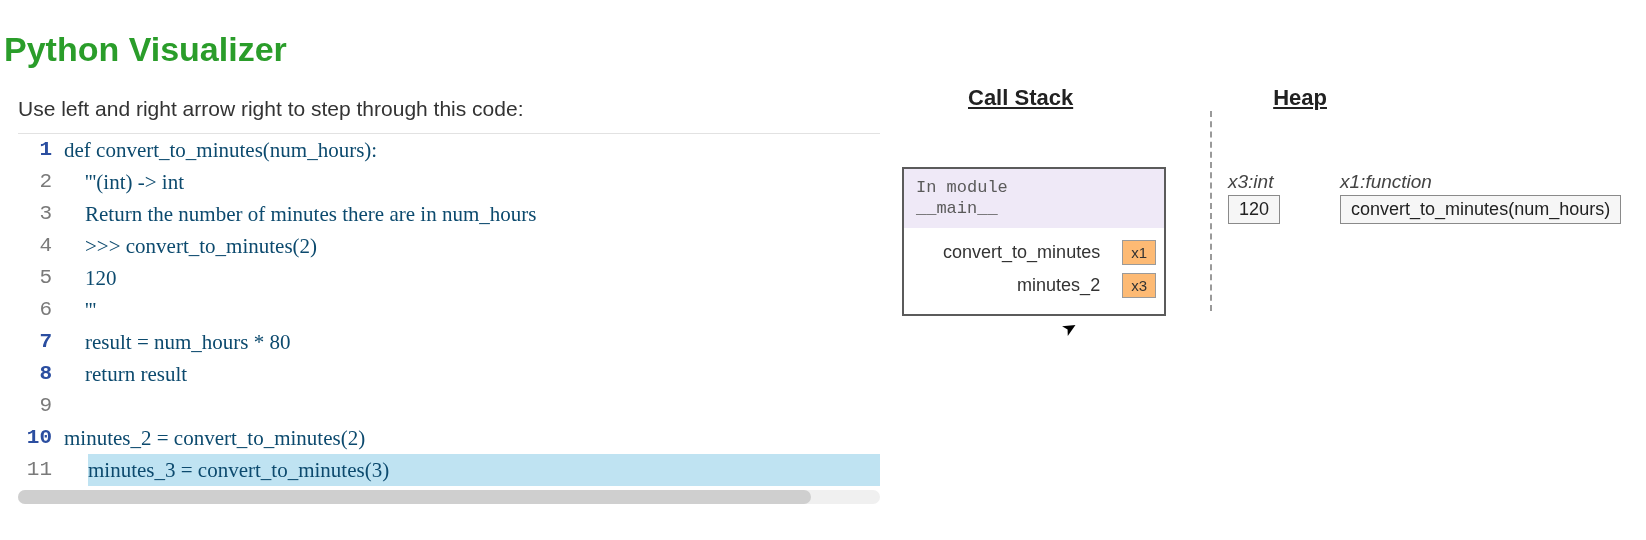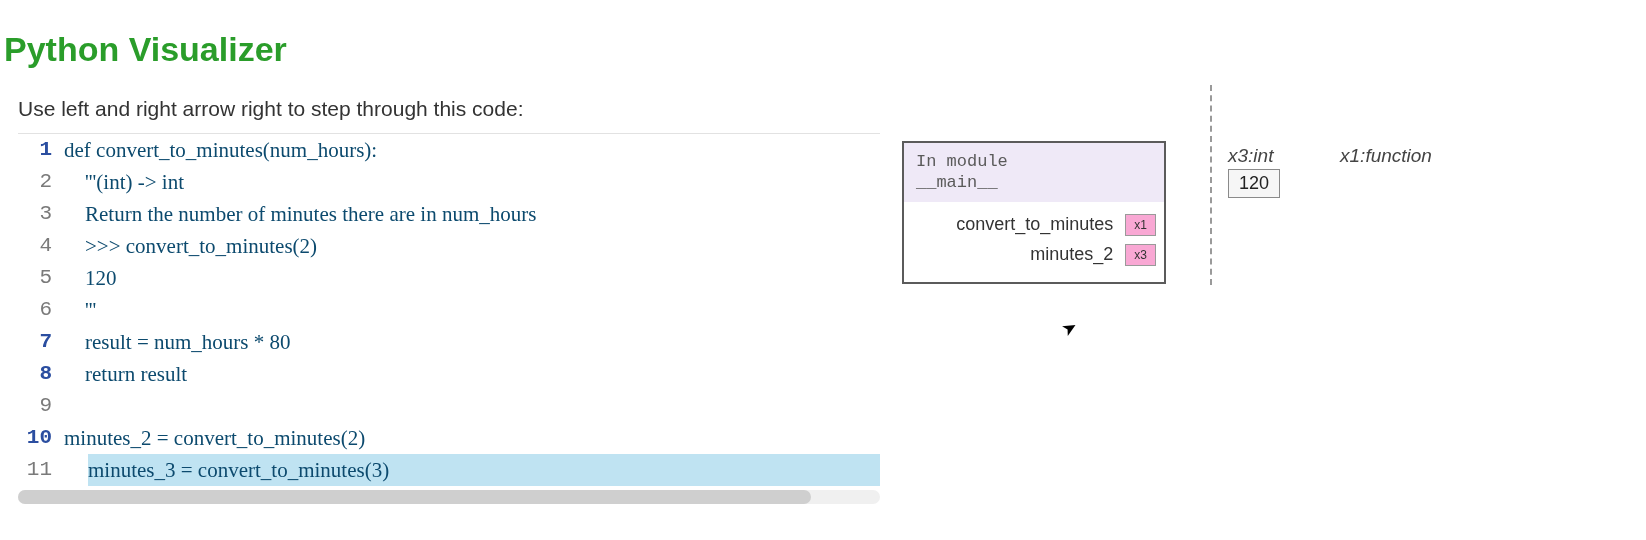--- a/index.html
+++ b/index.html
@@ -118,35 +118,35 @@
     font-size: 17px;
     color: #5a5a5a;
     line-height: 1.25;
     white-space: pre;
   }
   .frame-body { padding: 8px 8px 12px 8px; }
   .var-row {
     display: flex;
     align-items: center;
     justify-content: flex-end;
-    gap: 12px;
+    gap: 22px;
     padding: 4px 0;
   }
   .var-name {
     font-family: Verdana, sans-serif;
     font-size: 18px;
     color: #333;
     text-align: right;
   }
   .var-ref {
     border: 1px solid #9a9a9a;
-    background: #f9a8d4;
+    background: #fdba74;
     padding: 3px 8px;
     font-family: Verdana, sans-serif;
-    font-size: 12px;
+    font-size: 15px;
     color: #333;
     min-width: 30px;
     text-align: center;
   }
 
   .vsep {
     width: 0;
     align-self: stretch;
     border-left: 2px dashed #9a9a9a;
     margin: -56px 16px 0 44px;
@@ -247,20 +247,24 @@
           <div class="code-cell">minutes_3 = convert_to_minutes(3)</div>
         </div>
       </div>
 
     <div class="hscroll">
       <div class="hscroll-thumb"></div>
     </div>
   </div>
 
   <div class="right-col" style="position:relative;">
+    <div class="columns-header">
+      <div class="col-head stack-head">Call Stack</div>
+      <div class="col-head heap-head">Heap</div>
+    </div>
 
     <div class="runtime-row">
 
       <div class="stack-frame">
         <div class="frame-title">In module
 __main__</div>
         <div class="frame-body" id="frame-body">
             <div class="var-row">
               <div class="var-name">convert_to_minutes</div>
               <div class="var-ref">x1</div>
@@ -270,21 +274,21 @@
               <div class="var-ref">x3</div>
             </div>
           </div>
       </div>
 
       <div class="vsep"></div>
 
       <div class="heap-col">
         <div class="heap-items" id="heap-items">
             <div class="heap-obj"><div class="heap-label">x3:int</div><div class="heap-box">120</div></div>
-            <div class="heap-obj"><div class="heap-label">x1:function</div></div>
+            <div class="heap-obj"><div class="heap-label">x1:function</div><div class="heap-box">convert_to_minutes(num_hours)</div></div>
           </div>
       </div>
 
     </div>
 
     <span class="cursor-arrow" style="left:182px; top:238px;">➤</span>
   </div>
 
 </div>
 

